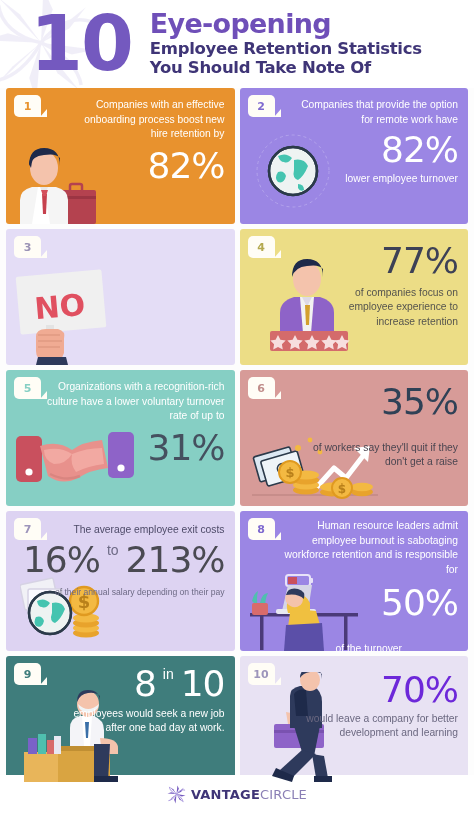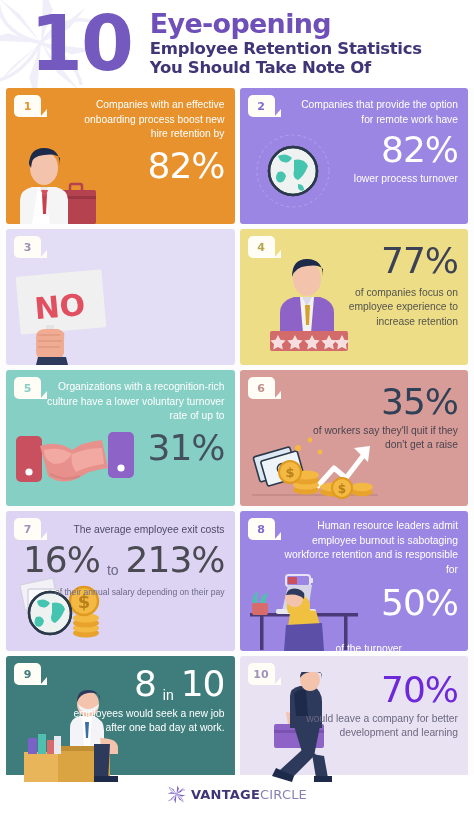--- a/index.html
+++ b/index.html
@@ -138,21 +138,21 @@
 
   .c9 { background:#3f7d7c; }
   .c9 .lede, .c9 .big, .c9 .sub { color:#ffffff; }
   .c9 .badge { color:#3f7d7c; }
 
   .c10 { background:#e8e2f3; }
   .c10 .lede, .c10 .sub { color:#6b6880; }
   .c10 .big { color:#6d28d9; }
   .c10 .badge { color:#9d95bb; }
 
-  .inline-row { display:flex; align-items:flex-end; justify-content:flex-end; gap:7px; }
+  .inline-row { display:flex; align-items:flex-start; justify-content:flex-end; gap:7px; }
   .conj { font-size: 14px; font-weight: 400; }
   .c7 .conj { color:#6d6a85; }
   .c9 .conj { color:#ffffff; }
 
   
   .footer {
     position: absolute; left: 0; right: 0; bottom: 0;
     height: 38px;
     display: flex; align-items: center; justify-content: center;
     gap: 5px;
@@ -227,21 +227,21 @@
         <circle cx="39" cy="39" r="24" fill="#eef3f2" stroke="#2b3a4a" stroke-width="2.5"></circle>
         <path d="M24 24 Q32 20 38 26 Q34 32 30 30 Q26 30 24 24 Z" fill="#45c4b0"></path>
         <path d="M40 28 Q50 26 54 34 Q50 44 44 48 Q38 46 40 38 Z" fill="#45c4b0"></path>
         <path d="M24 40 Q30 38 32 44 Q30 52 24 50 Q20 46 24 40 Z" fill="#45c4b0"></path>
         <path d="M44 52 Q50 52 50 58 Q46 60 44 56 Z" fill="#45c4b0"></path>
         <circle cx="39" cy="39" r="24" fill="none" stroke="#2b3a4a" stroke-width="2.5"></circle>
       </svg>
       <div class="txt" style="top:10px;left:58px;">
         <div class="lede">Companies that provide the option for remote work have</div>
         <div class="big" style="margin-top:5px;">82%</div>
-        <div class="sub" style="margin-top:3px;">lower process turnover</div>
+        <div class="sub" style="margin-top:3px;">lower employee turnover</div>
       </div>
     </div>
 
     <div class="card c3">
       <div class="badge">3</div>
       <svg class="art" style="left:6px;bottom:0;width:110px;height:104px;" viewBox="0 0 110 104">
         <rect x="6" y="12" width="86" height="58" rx="2" fill="#f0f0f0" transform="rotate(-5 49 41)"></rect>
         <text x="22" y="56" font-family="DejaVu Sans, sans-serif" font-size="30" font-weight="700" fill="#e05060" transform="rotate(-5 49 41)">NO</text>
         <rect x="34" y="64" width="8" height="16" fill="#e3e3e3"></rect>
         <path d="M24 76 Q24 68 34 68 L46 68 Q54 70 52 78 L52 92 Q50 100 40 100 L32 100 Q24 98 24 90 Z" fill="#f0ab93"></path>
@@ -320,21 +320,21 @@
         <circle cx="40" cy="46" r="11" fill="#f3b942" stroke="#e09a20" stroke-width="2"></circle>
         <text x="40" y="51" text-anchor="middle" font-family="DejaVu Sans, sans-serif" font-size="13" font-weight="700" fill="#b9801a">$</text>
         <circle cx="92" cy="62" r="10" fill="#f3b942" stroke="#e09a20" stroke-width="2"></circle>
         <text x="92" y="67" text-anchor="middle" font-family="DejaVu Sans, sans-serif" font-size="12" font-weight="700" fill="#b9801a">$</text>
         <circle cx="48" cy="22" r="3" fill="#f3b942"></circle>
         <circle cx="60" cy="14" r="2.4" fill="#f3b942"></circle>
         <circle cx="70" cy="26" r="2.4" fill="#f3b942"></circle>
       </svg>
       <div class="txt" style="top:14px;left:60px;">
         <div class="big">35%</div>
-        <div class="sub" style="margin-top:3px;">of workers say they'll quit if they don't get a raise</div>
+        <div class="sub" style="margin-top:20px;">of workers say they'll quit if they don't get a raise</div>
       </div>
     </div>
 
     <div class="card c7 tall">
       <div class="badge">7</div>
       <svg class="art" style="left:14px;bottom:8px;width:92px;height:72px;" viewBox="0 0 92 72">
         <rect x="2" y="10" width="34" height="26" rx="2" fill="#f1f1f6" stroke="#d6d2e4" stroke-width="1.5" transform="rotate(-12 19 23)"></rect>
         <rect x="8" y="18" width="34" height="26" rx="2" fill="#fafaff" stroke="#d6d2e4" stroke-width="1.5"></rect>
         <g>
           <ellipse cx="66" cy="62" rx="13" ry="4.6" fill="#e8a32c"></ellipse>

